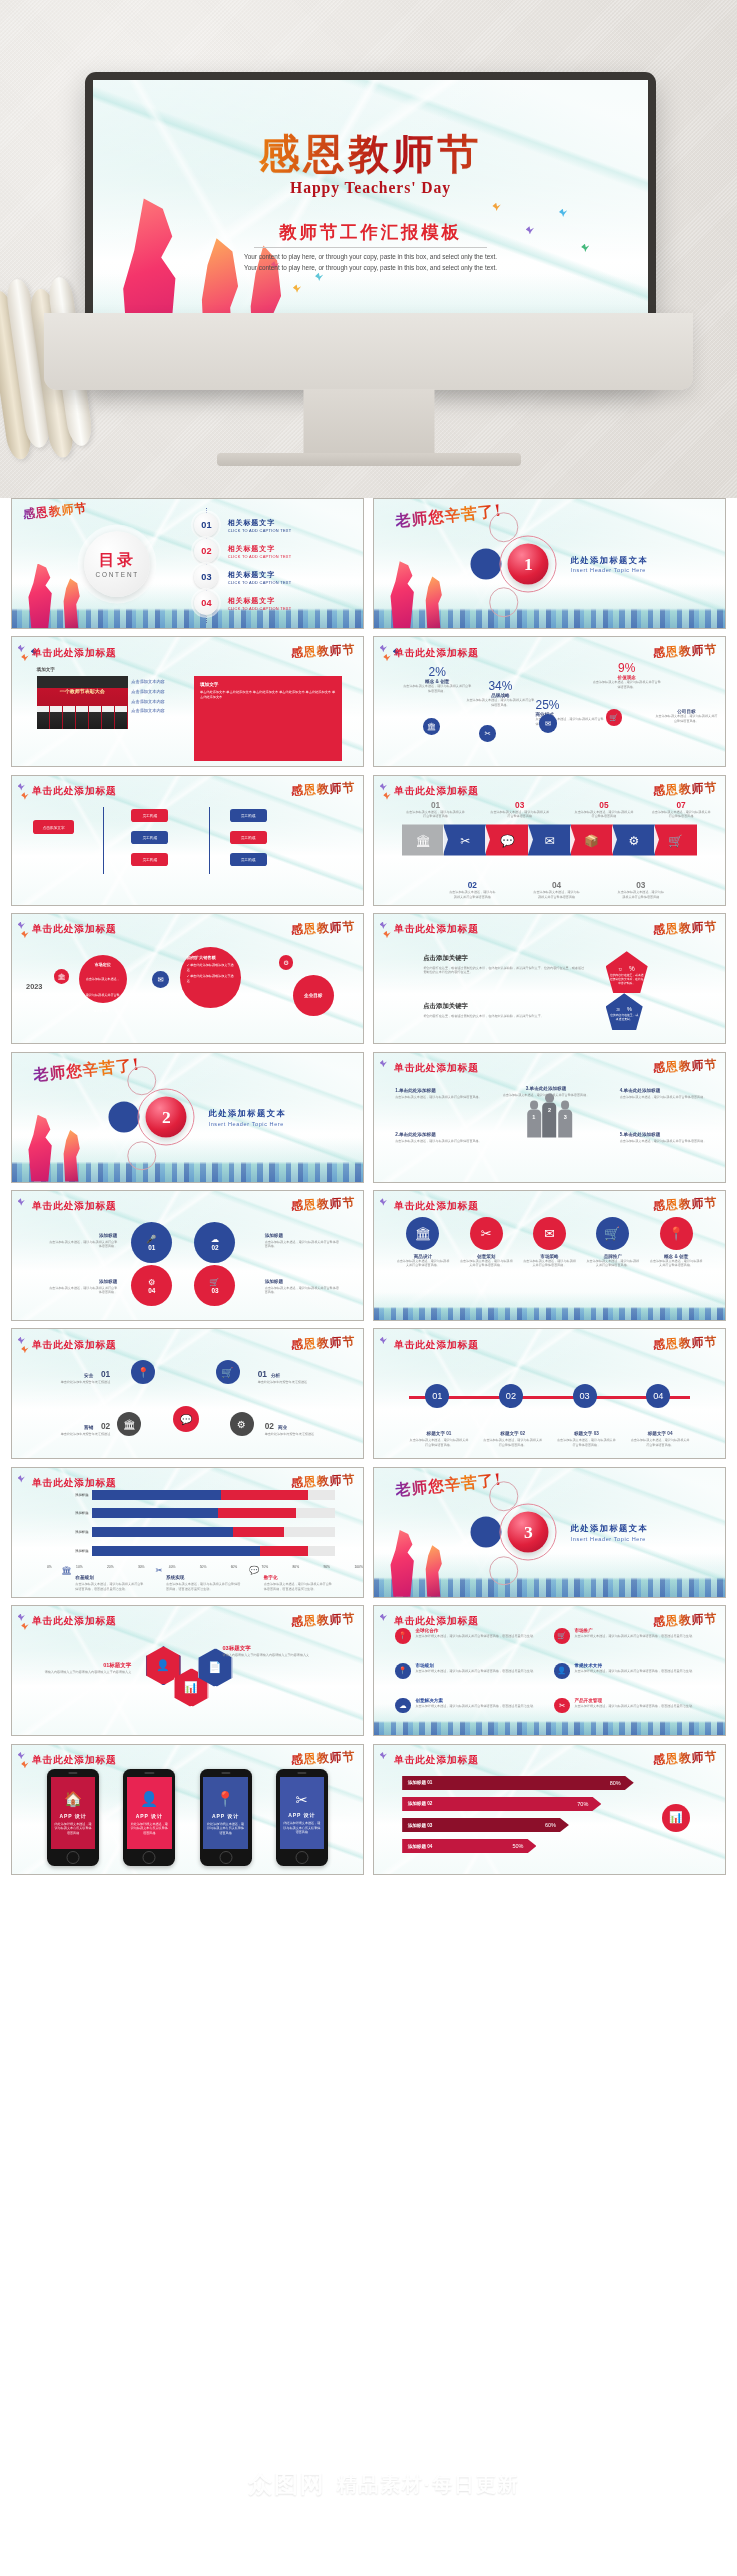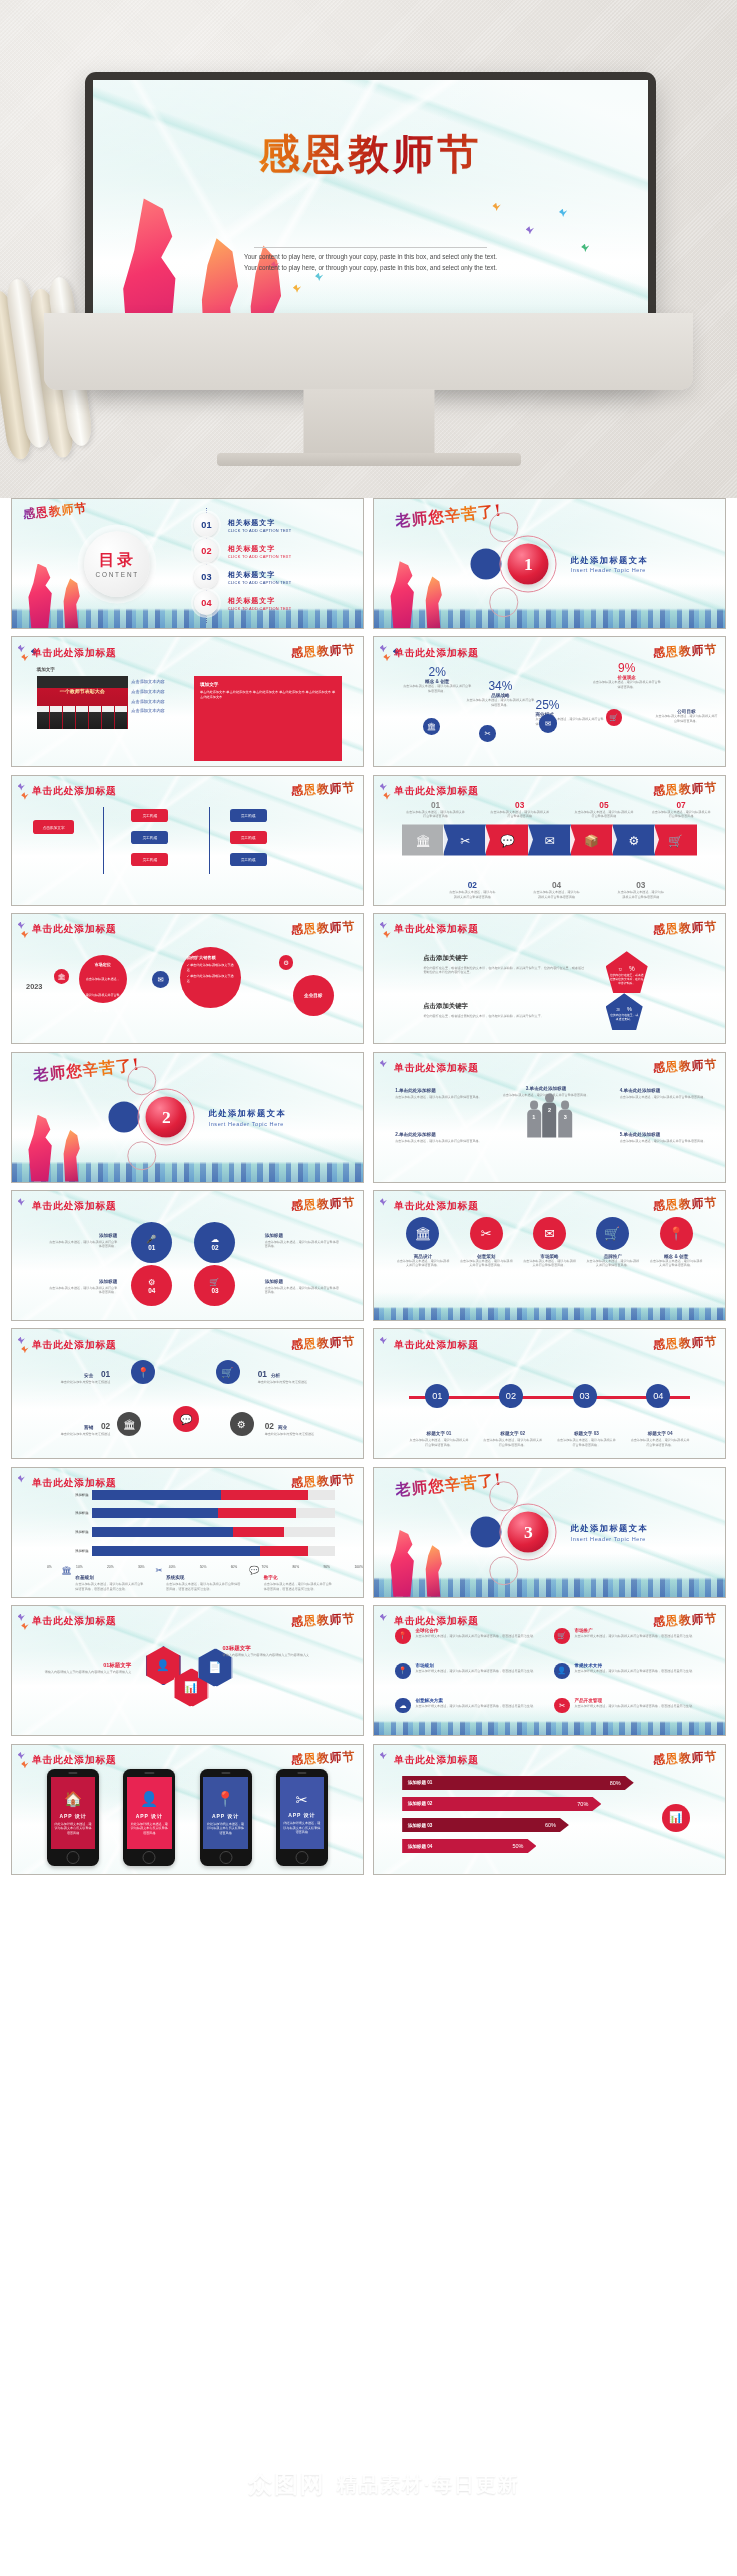--- a/index.html
+++ b/index.html
@@ -358,20 +358,22 @@
         <div class="birds">
           <span style="left:72%;top:42%;background:#f2a33c"></span>
           <span style="left:78%;top:50%;background:#8f6fd1"></span>
           <span style="left:84%;top:44%;background:#4db8e8"></span>
           <span style="left:88%;top:56%;background:#45b97c"></span>
           <span style="left:32%;top:62%;background:#e8557a"></span>
           <span style="left:36%;top:70%;background:#f4b13d"></span>
           <span style="left:40%;top:66%;background:#5fc6d8"></span>
         </div>
         <div class="hero-title-cn">感恩教师节</div>
+        <div class="hero-title-en">Happy Teachers' Day</div>
+        <div class="hero-sub">教师节工作汇报模板</div>
         <div class="hero-divider"></div>
         <div class="hero-body">Your content to play here, or through your copy, paste in this box, and select only the text. Your content to play here, or through your copy, paste in this box, and select only the text.</div>
       </div>
     </div>
   </div>
   <div class="monitor-chin"></div>
   <div class="monitor-neck"></div>
   <div class="monitor-base"></div>
 </div>
 

